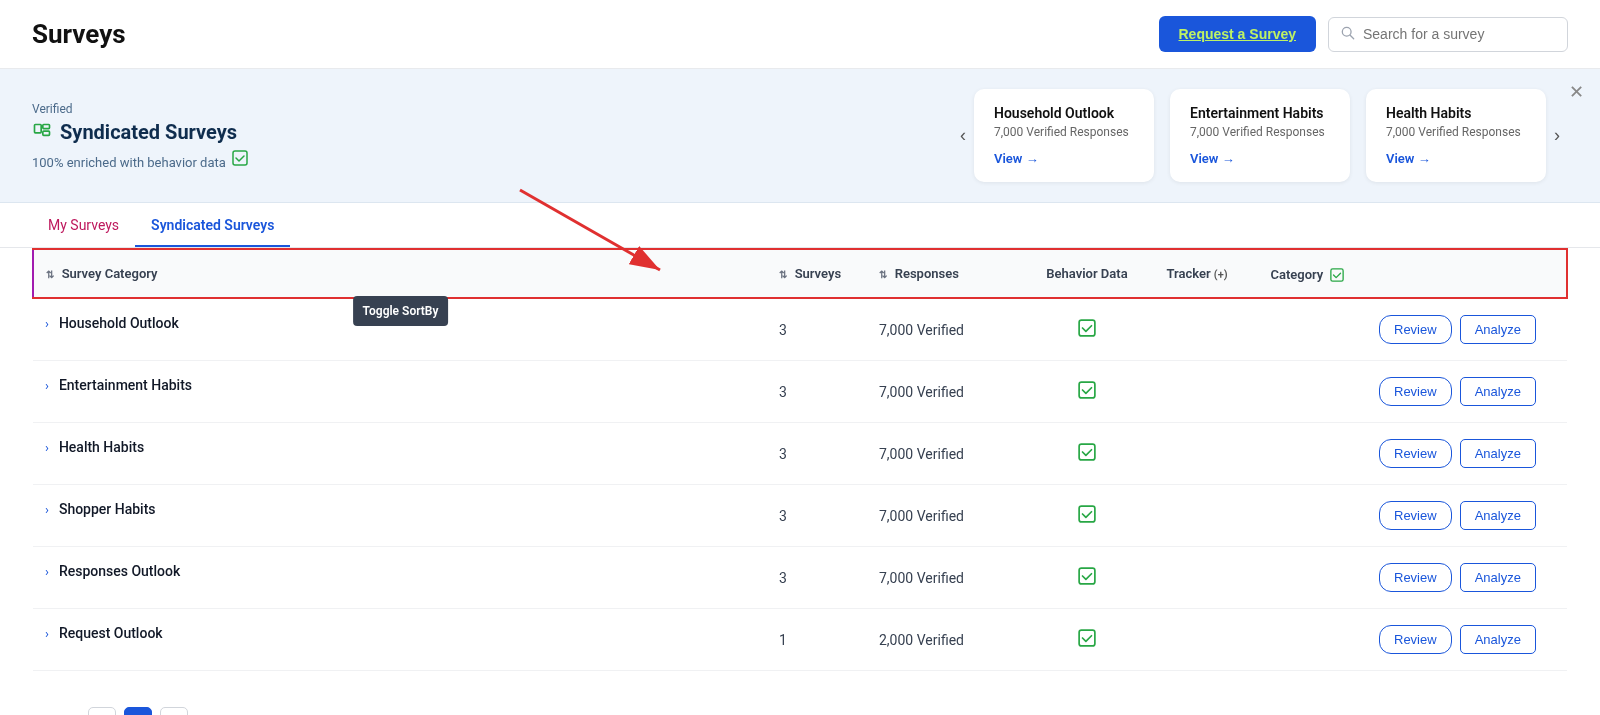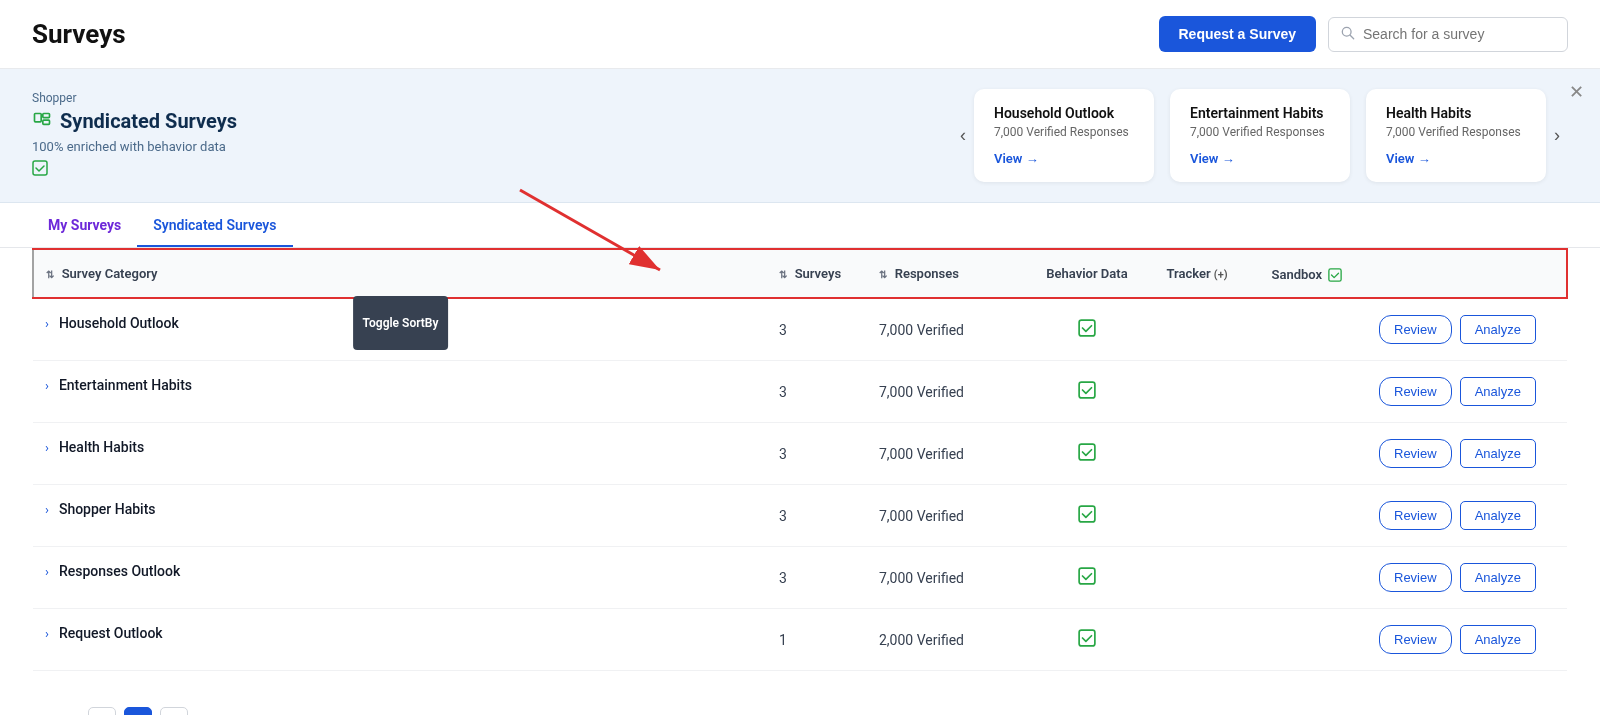--- a/index.html
+++ b/index.html
@@ -28,27 +28,28 @@
       font-weight: 700;
       color: #111;
     }
     .header-right {
       display: flex;
       align-items: center;
       gap: 12px;
     }
     .btn-request {
       background: #1a56db;
-      color: #ffffff;
+      color: #bef264;
       border: none;
       border-radius: 6px;
       padding: 10px 20px;
       font-size: 14px;
       font-weight: 600;
       cursor: pointer;
+      text-decoration: underline;
     }
     .search-box {
       display: flex;
       align-items: center;
       border: 1px solid #d1d5db;
       border-radius: 6px;
       padding: 8px 12px;
       gap: 8px;
       background: #fff;
       width: 240px;
@@ -89,23 +90,22 @@
       color: #0f2d4e;
       display: flex;
       align-items: center;
       gap: 8px;
       margin-bottom: 6px;
     }
     .banner-subtitle {
       font-size: 13px;
       color: #4b6a8a;
       display: flex;
-      align-items: flex-start;
+      align-items: flex-end;
       gap: 6px;
-      flex-direction: column;
     }
     .check-green {
       color: #28a745;
       font-size: 15px;
     }
     .banner-cards-wrapper {
       display: flex;
       align-items: center;
       gap: 0;
       flex: 1;
@@ -165,24 +165,24 @@
     .tabs-row {
       display: flex;
       padding: 0 32px;
       border-bottom: 1px solid #e5e7eb;
       background: #fff;
       gap: 0;
     }
     .tab {
       padding: 14px 16px 12px;
       font-size: 14px;
-      color: #6d28d9;
+      color: #be185d;
       cursor: pointer;
       border-bottom: 2px solid transparent;
-      font-weight: 700;
+      font-weight: 400;
     }
     .tab.active {
       color: #1a56db;
       border-bottom: 2px solid #1a56db;
       font-weight: 600;
     }
     
     .table-area {
       padding: 0 32px 20px;
       background: #fff;
@@ -200,41 +200,41 @@
       text-align: left;
       font-size: 13px;
       font-weight: 600;
       color: #374151;
       background: #f9fafb;
       border-top: 2px solid #e03030;
       border-bottom: 2px solid #e03030;
       position: relative;
     }
     thead th:first-child {
-      border-left: 2px solid #a3a3a3;
+      border-left: 2px solid #a21caf;
       border-radius: 4px 0 0 4px;
     }
     thead th:last-child {
       border-right: 2px solid #e03030;
       border-radius: 0 4px 4px 0;
     }
     .sort-icon {
       font-size: 10px;
       color: #6b7280;
       margin-right: 4px;
     }
     .tooltip-badge {
       position: absolute;
       top: 46px;
       left: 50%;
       transform: translateX(-50%);
       background: #374151;
       color: #fff;
       font-size: 12px;
-      padding: 20px 10px;
+      padding: 8px 10px;
       border-radius: 4px;
       white-space: nowrap;
       z-index: 10;
     }
     tbody tr {
       border-bottom: 1px solid #f0f1f3;
     }
     tbody td {
       padding: 16px 12px;
       font-size: 14px;
@@ -344,21 +344,21 @@
             <line x1="10.5" y1="10.5" x2="14.5" y2="14.5" stroke="#9ca3af" stroke-width="1.5" stroke-linecap="round"></line>
           </svg>
         </span>
         <input class="search-input" type="text" placeholder="Search for a survey" style="">
       </div>
     </div>
   </div>
 
   <div class="syndicated-banner">
     <div class="banner-left">
-      <div class="banner-included">Shopper</div>
+      <div class="banner-included">Verified</div>
       <div class="banner-title">
         <svg class="syndicated-icon" viewBox="0 0 24 24" fill="none">
           <rect x="3" y="3" width="8" height="10" rx="1" stroke="#28a745" stroke-width="2"></rect>
           <rect x="13" y="3" width="8" height="5" rx="1" stroke="#28a745" stroke-width="2"></rect>
           <rect x="13" y="11" width="8" height="5" rx="1" stroke="#28a745" stroke-width="2"></rect>
         </svg>
         <span>Syndicated Surveys</span>
       </div>
       <div class="banner-subtitle">
         <span>100% enriched with behavior data</span>
@@ -418,21 +418,21 @@
             <span>Responses</span>
           </th>
           <th class="col-behavior">
             <span>Behavior Data</span>
           </th>
           <th class="col-tracker">
             <span>Tracker</span>
             <span class="tracker-wave">(+)</span>
           </th>
           <th class="col-sandbox">
-            <span>Sandbox</span>
+            <span>Category</span>
             <span class="sandbox-check">
               <svg width="14" height="14" viewBox="0 0 16 16" fill="none" style="vertical-align:middle;margin-left:3px;">
                 <rect x="1" y="1" width="14" height="14" rx="2" stroke="#28a745" stroke-width="1.5"></rect>
                 <path d="M4 8l3 3 5-5" stroke="#28a745" stroke-width="1.5" stroke-linecap="round" stroke-linejoin="round"></path>
               </svg>
             </span>
           </th>
           <th class="col-actions"></th>
         </tr>
       </thead>

